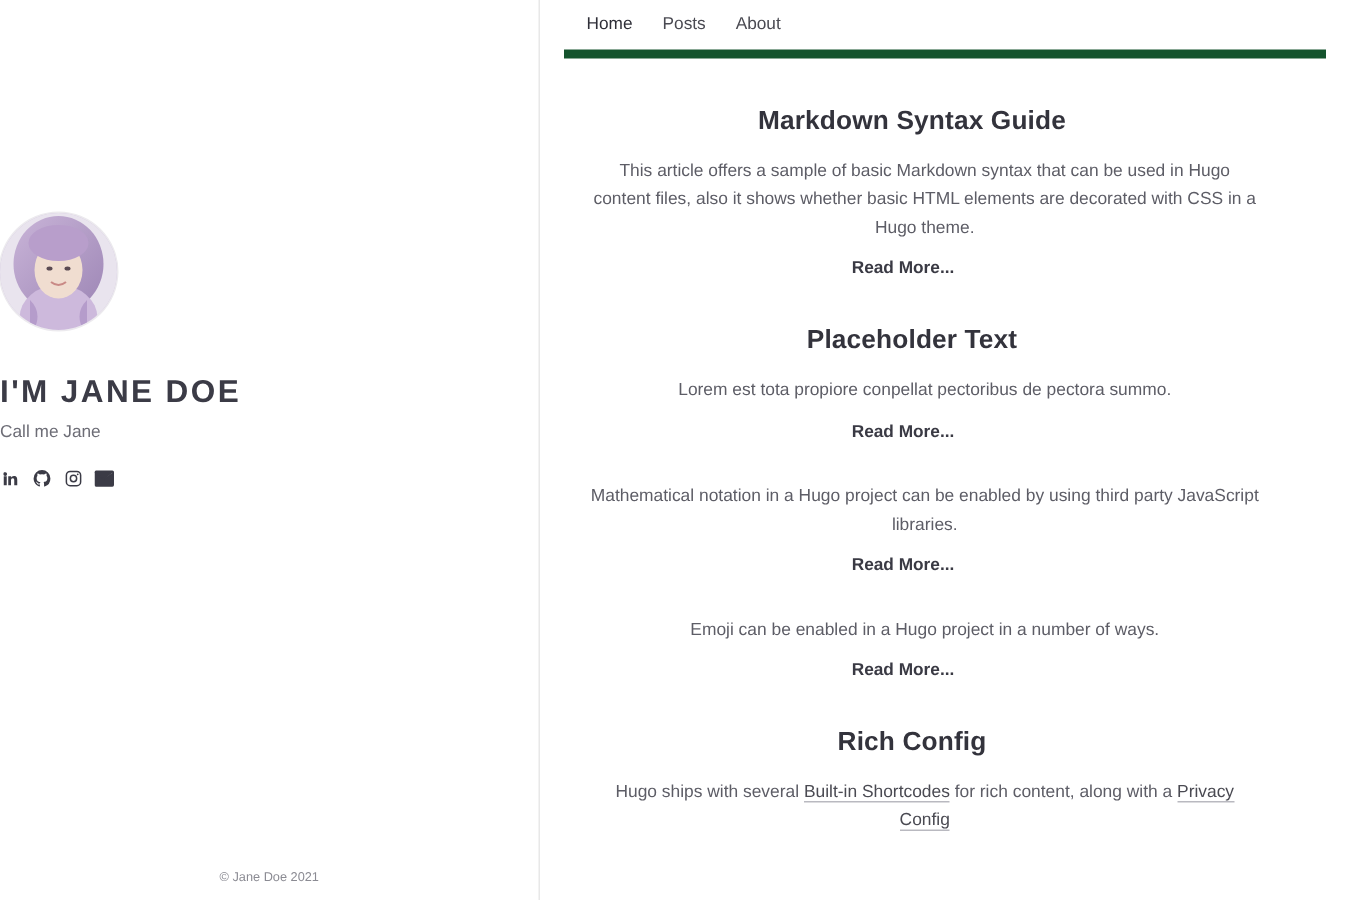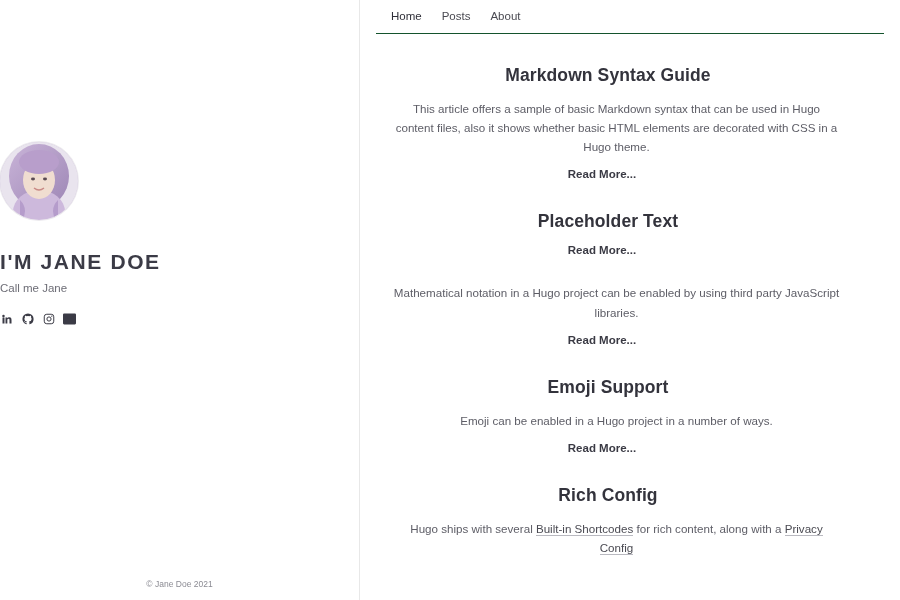--- a/index.html
+++ b/index.html
@@ -81,21 +81,21 @@
     height: 600px;
     background: #ffffff;
     overflow: hidden;
     position: relative;
   }
   .nav {
     display: flex;
     align-items: center;
     gap: 20px;
     padding: 10px 0 9px 15px;
-    border-bottom: 1px solid #14532d;
+    border-bottom: 6px solid #14532d;
     margin: 0 16px 0 16px;
   }
   .nav a {
     font-size: 11.5px;
     color: #4a4a52;
     text-decoration: none;
     padding-bottom: 2px;
   }
   .nav a.active { color: #2f2f38; }
 
@@ -207,30 +207,30 @@
     <section class="posts">
 
       <article class="post">
         <h2 class="post-title">Markdown Syntax Guide</h2>
         <p class="post-summary">This article offers a sample of basic Markdown syntax that can be used in Hugo content files, also it shows whether basic HTML elements are decorated with CSS in a Hugo theme.</p>
         <a href="#" class="read-more">Read More...</a>
       </article>
 
       <article class="post">
         <h2 class="post-title">Placeholder Text</h2>
+        <p class="post-summary">Lorem est tota propiore conpellat pectoribus de pectora summo.</p>
         <a href="#" class="read-more">Read More...</a>
       </article>
 
       <article class="post">
         <p class="post-summary">Mathematical notation in a Hugo project can be enabled by using third party JavaScript libraries.</p>
         <a href="#" class="read-more">Read More...</a>
       </article>
 
       <article class="post">
-        <h2 class="post-title">Emoji Support</h2>
         <p class="post-summary">Emoji can be enabled in a Hugo project in a number of ways.</p>
         <a href="#" class="read-more">Read More...</a>
       </article>
 
       <article class="post">
         <h2 class="post-title">Rich Config</h2>
         <p class="post-summary">
           <span>Hugo ships with several </span><a href="#">Built-in Shortcodes</a><span> for rich content, along with a </span><a href="#">Privacy Config</a>
         </p>
 

